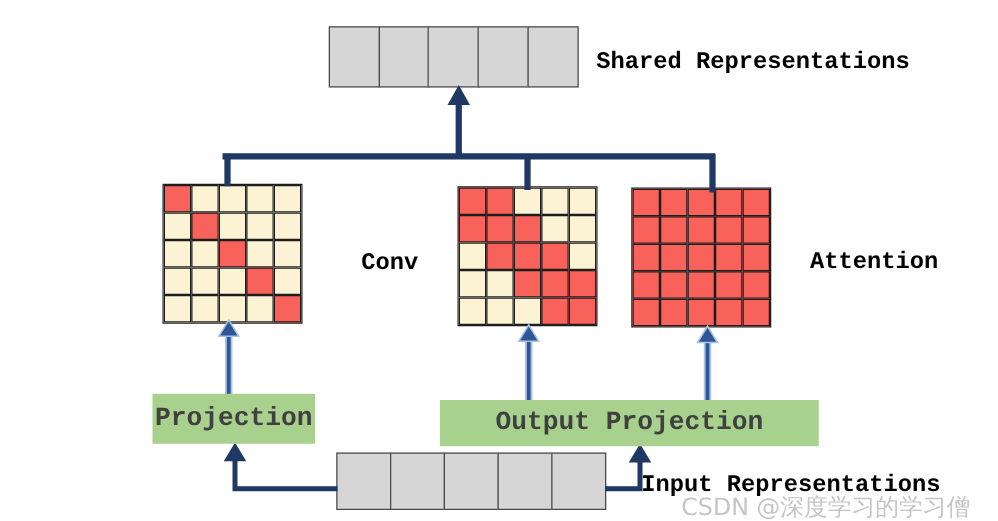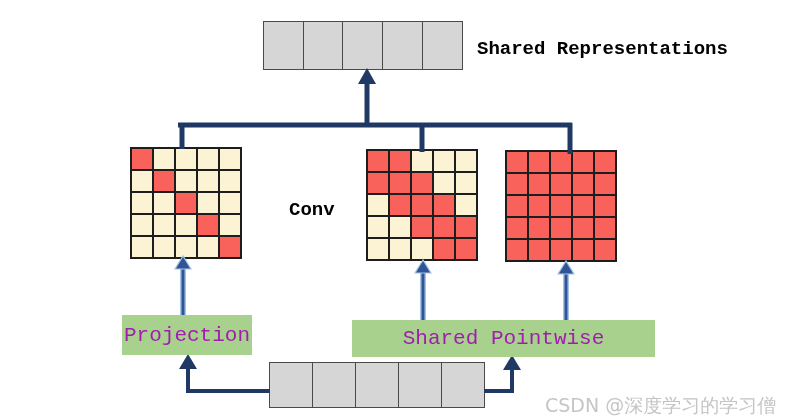--- a/index.html
+++ b/index.html
@@ -20,21 +20,21 @@
     width:112px;height:112px;border:1.5px solid #1d1d1d;box-sizing:border-box;
   }
   .mcell{border:1px solid #1d1d1d;box-sizing:border-box;}
   
   .lbl{
     font-weight:bold;font-size:19px;color:#000000;white-space:nowrap;letter-spacing:0px;
   }
   
   .greenbox{
     background:#a9d18e;display:flex;align-items:center;justify-content:center;
-    font-weight:normal;font-size:21px;color:#a21caf;white-space:nowrap;box-sizing:border-box;
+    font-weight:bold;font-size:21px;color:#404040;white-space:nowrap;box-sizing:border-box;
   }
   .watermark{
     font-size:19px;color:#c5c5c5;white-space:nowrap;
     font-family:"DejaVu Sans","Liberation Sans",sans-serif;
   }
   svg.overlay{position:absolute;left:0;top:0;pointer-events:none;}
 </style>
 </head>
 <body>
 
@@ -172,25 +172,27 @@
     <g>
       <path d="M484 391 H512 V367" stroke="#1f3864" stroke-width="4" fill="none"></path>
       <polygon points="512,355 503,370 521,370" fill="#1f3864"></polygon>
     </g>
   </svg>
 
   <div class="abs greenbox" style="left:122px;top:315px;width:130px;height:40px;">
     <span>Projection</span>
   </div>
   <div class="abs greenbox" style="left:352px;top:320px;width:303px;height:37px;">
-    <span>Shared Pointwise</span>
+    <span>Output Projection</span>
   </div>
 
   <div class="abs lbl" style="left:477px;top:38px;">Shared Representations</div>
 
 
   <div class="abs lbl" style="left:289px;top:199px;">Conv</div>
 
+  <div class="abs lbl" style="left:648px;top:198px;">Attention</div>
 
+  <div class="abs lbl" style="left:513px;top:377px;">Input Representations</div>
 
   <div class="abs watermark" style="left:545px;top:393px;">CSDN @深度学习的学习僧</div>
 
 </div>
 
 </body></html>

